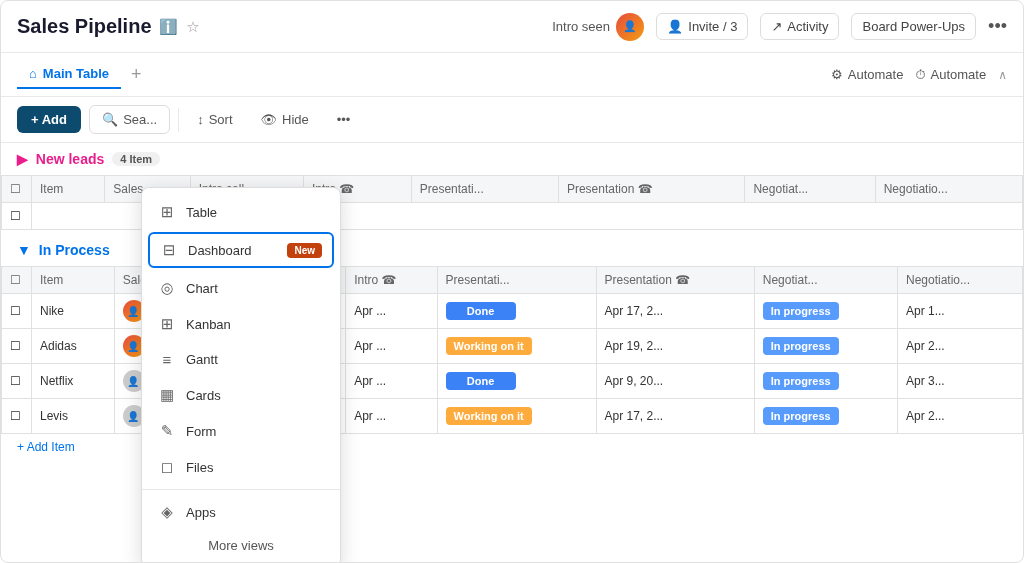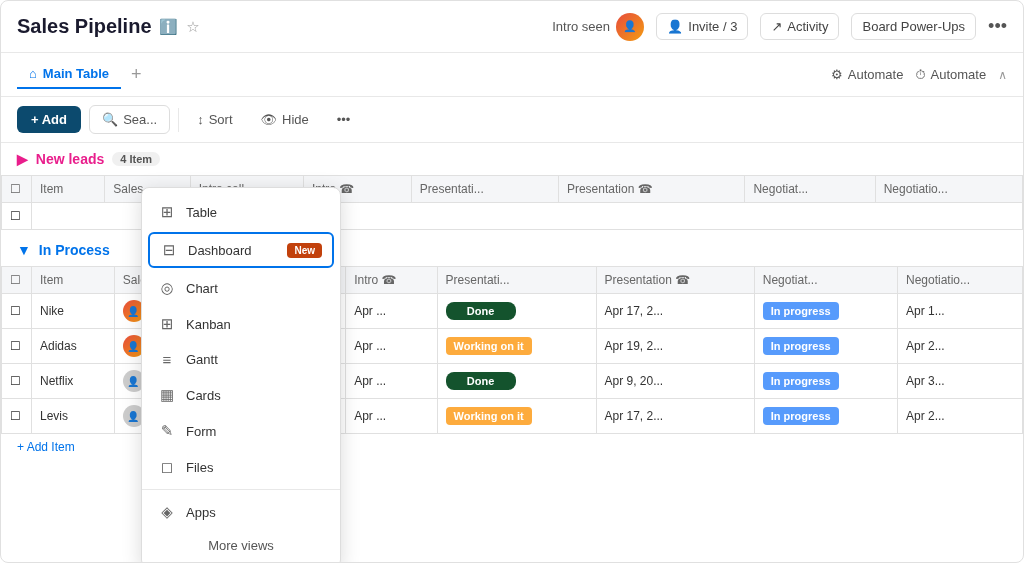--- a/index.html
+++ b/index.html
@@ -47,21 +47,21 @@
     .group-header.blue { color: #0073ea; }
     .group-badge { background: #f0f0f0; border-radius: 10px; padding: 1px 8px; font-size: 11px; font-weight: 600; color: #555; }
 
     
     .data-table { width: 100%; border-collapse: collapse; }
     .data-table th { background: #f5f6f8; padding: 6px 8px; text-align: left; font-size: 12px; font-weight: 500; color: #666; border: 1px solid #e0e0e0; white-space: nowrap; }
     .data-table td { padding: 6px 8px; border: 1px solid #e0e0e0; font-size: 12px; color: #333; white-space: nowrap; }
     .checkbox-col { width: 30px; }
 
     .status-badge { display: inline-block; padding: 3px 8px; border-radius: 4px; font-size: 11px; font-weight: 600; color: #fff; text-align: center; min-width: 70px; }
-    .status-done { background: #14532d; border-radius: 8px; }
+    .status-done { background: #3b82f6; }
     .status-working { background: #fdab3d; }
     .status-inprogress { background: #579bfc; }
 
     .add-item-row { padding: 6px 16px; color: #0073ea; font-size: 12px; cursor: pointer; display: flex; align-items: center; gap: 4px; }
 
     
     .dropdown-overlay { position: absolute; top: 0; left: 0; right: 0; bottom: 0; z-index: 10; }
     .dropdown-menu { position: absolute; top: 44px; left: 140px; width: 200px; background: #fff; border: 1px solid #ddd; border-radius: 8px; box-shadow: 0 4px 20px rgba(0,0,0,0.15); z-index: 20; padding: 6px 0; }
     .menu-item { display: flex; align-items: center; gap: 10px; padding: 9px 16px; cursor: pointer; font-size: 13px; color: #333; position: relative; }
     .menu-item.active-item { border: 2px solid #0073ea; border-radius: 6px; margin: 2px 6px; padding: 7px 10px; }

